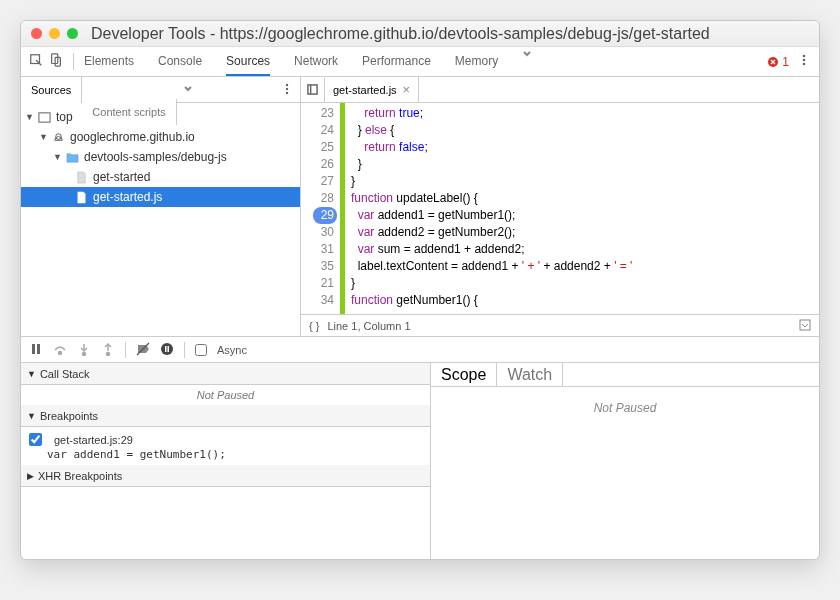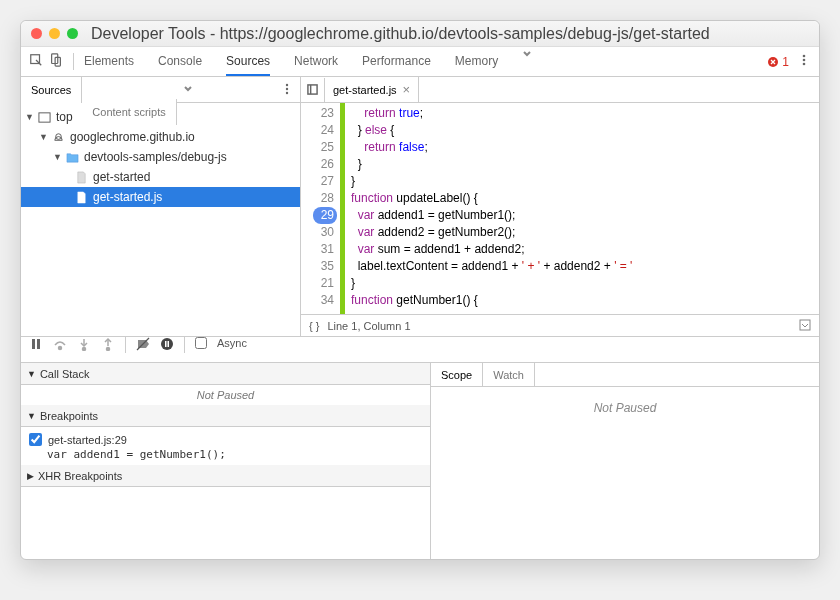--- a/index.html
+++ b/index.html
@@ -43,34 +43,34 @@
   .code { flex:1; display:flex; font-family:Menlo,Consolas,monospace; font-size:12px; overflow:hidden; }
   .gutter{background:#fff;border-right:5px solid #84cc16;color:#888;text-align:right;padding:2px 6px 2px 12px;line-height:17px;width:44px}
   .gutter .ln{height:17px}
   .gutter .bp{background:#5b8def;color:#fff;border-radius:8px;margin-right:-3px;padding-right:3px}
   .src{padding:2px 6px;line-height:17px;white-space:pre;color:#000}
   .kw{color:#9b2393}.str{color:#c41a16}.lit{color:#0000ff}
   .status{height:22px;border-top:1px solid #ccc;font-size:11px;color:#555;display:flex;align-items:center;padding:0 8px;gap:10px;justify-content:space-between}
   .status svg{width:12px;height:12px;stroke:#666;fill:none}
 
   .lower{flex:1;display:flex;flex-direction:column;min-height:0}
-  .dbg-bar{height:26px;border-bottom:1px solid #ccc;display:flex;align-items:flex-start;padding:0 8px;gap:10px;font-size:11px;color:#555}
+  .dbg-bar{height:26px;border-bottom:1px solid #ccc;display:flex;align-items:center;padding:0 8px;gap:10px;font-size:11px;color:#555}
   .dbg-bar svg{width:14px;height:14px}
   .cb{width:12px;height:12px}
   .dbg-body{flex:1;display:flex;min-height:0}
   .dbg-left{width:410px;border-right:1px solid #ccc;overflow:auto;font-size:12px}
   .dbg-right{flex:1;display:flex;flex-direction:column}
   .sec-hdr{height:22px;background:#f5f5f5;border-bottom:1px solid #ccc;display:flex;align-items:center;padding:0 6px;font-size:11px;color:#333;gap:4px}
   .sec-hdr .tri{font-size:9px}
   .sec-body{padding:4px 8px;color:#777;font-size:11px}
   .sec-body.center{text-align:center;font-style:italic}
-  .bp-row{display:flex;align-items:center;gap:6px;padding:2px 0}
+  .bp-row{display:flex;align-items:center;gap:12px;padding:2px 0}
   .bp-row input{accent-color:#2b7de1}
   .bp-code{font-family:Menlo,Consolas,monospace;color:#333;padding-left:18px}
-  .sw-tabs{height:24px;border-bottom:1px solid #ccc;display:flex;font-size:11px}
+  .sw-tabs{height:24px;border-bottom:1px solid #ccc;display:flex;font-size:16px}
   .sw-tab{padding:0 10px;display:flex;align-items:center;border-right:1px solid #ccc;cursor:pointer}
   .sw-tab.inactive{color:#777}
   .sw-body{flex:1;display:flex;align-items:flex-start;justify-content:center;padding-top:14px;color:#888;font-style:italic;font-size:12px}
 </style>
 </head>
 <body>
 
 <div class="window">
   <div class="titlebar">
     <div class="tl-dot red"></div>

